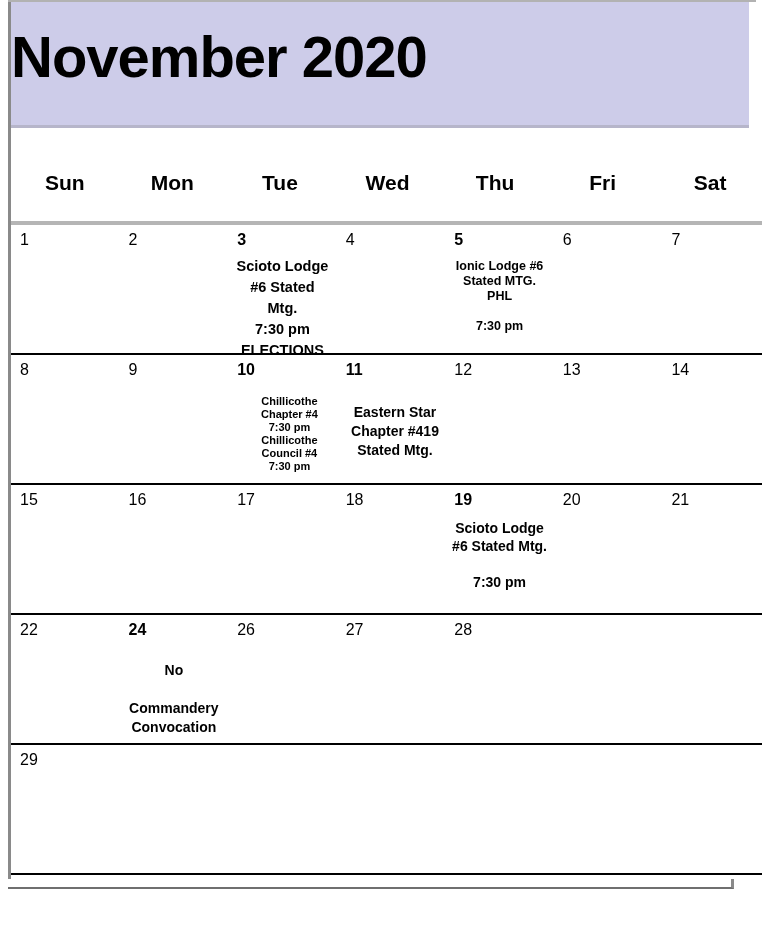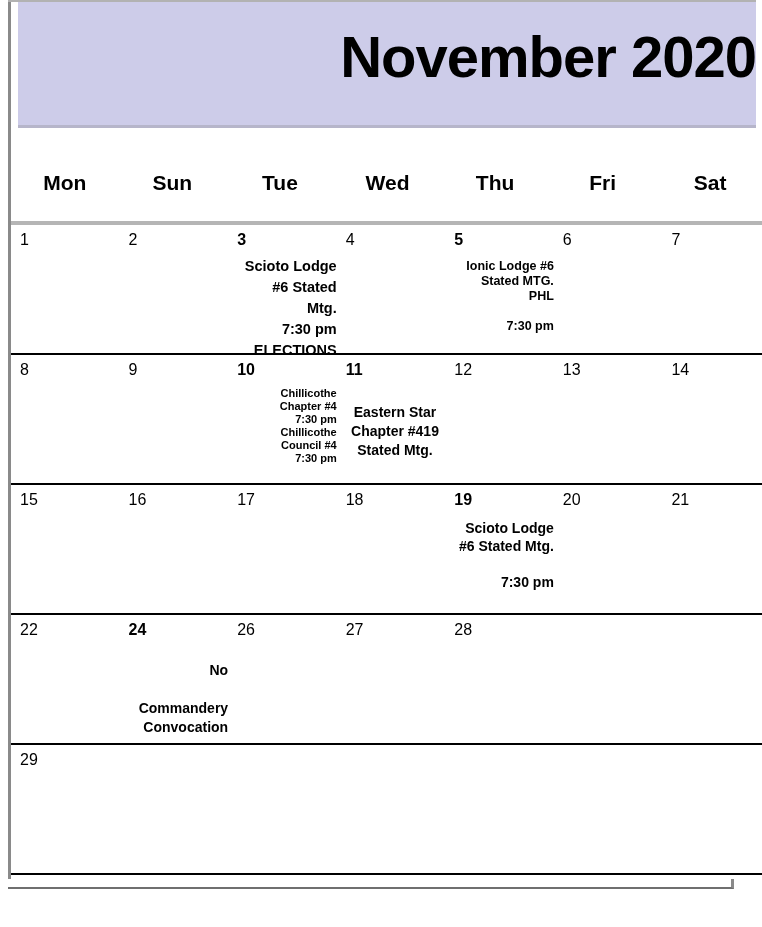--- a/index.html
+++ b/index.html
@@ -10,23 +10,23 @@
     position:relative;
     font-family:"Liberation Sans", sans-serif;
     color:#000;
   }
   
   .frame-left{position:absolute;left:8px;top:0;width:3px;height:889px;background:#8a8a8a;}
   .frame-top{position:absolute;left:8px;top:0;width:748px;height:2px;background:#b2b2b2;}
 
   
   .banner{
-    position:absolute;left:18px;top:2px;width:738px;height:123px;
+    position:absolute;left:11px;top:2px;width:738px;height:123px;
     border-bottom:3px solid #b6b5ca;
-    display:flex;align-items:center;justify-content:flex-end;
+    display:flex;align-items:center;justify-content:flex-start;
   }
   .banner-title{
     font-size:58px;font-weight:bold;letter-spacing:-1px;
     margin-top:-14px;
   }
 
   
   .dow-row{
     position:absolute;left:11px;top:128px;width:753px;height:93px;
     display:grid;grid-template-columns:repeat(7,1fr);
@@ -44,25 +44,25 @@
     height:128px;border-bottom:2px solid #000;
   }
   .cell{overflow:hidden;}
   .num{
     font-size:16px;font-weight:400;
     padding:6px 0 0 9px;line-height:18px;
   }
   .num.b{font-weight:bold;}
 
   .ev{
-    font-weight:bold;white-space:pre-line;text-align:right;
+    font-weight:bold;white-space:pre-line;text-align:center;
   }
   .ev3 {font-size:14.5px;line-height:21px;margin-top:7px;}
   .ev5 {font-size:12.5px;line-height:15px;margin-top:10px;}
-  .ev10{font-size:11px;  line-height:13px;margin-top:8px;padding-left:14px;}
+  .ev10{font-size:11px;  line-height:13px;margin-top:16px;padding-left:14px;}
   .ev11{font-size:14px;  line-height:19px;margin-top:24px;text-align:center;padding-left:8px;}
   .ev19{font-size:14px;  line-height:18px;margin-top:10px;}
   .ev24{font-size:14px;  line-height:19px;margin-top:22px;}
 
   
   .footer-bar{
     position:absolute;left:8px;top:879px;width:723px;height:8px;
     background:#ffffff;
     border-right:3px solid #8a8a8a;
     border-bottom:2px solid #6f6f6f;
@@ -72,22 +72,22 @@
 <body>
 
 <div class="frame-left" style="background: rgb(138, 138, 138);"></div>
 <div class="frame-top"></div>
 
 <div class="banner" style="background: rgb(205, 204, 233);">
   <div class="banner-title">November 2020</div>
 </div>
 
 <div class="dow-row" style="border-bottom-color: rgb(181, 181, 181);">
+  <div class="dow">Sun</div>
   <div class="dow">Mon</div>
-  <div class="dow">Sun</div>
   <div class="dow">Tue</div>
   <div class="dow">Wed</div>
   <div class="dow">Thu</div>
   <div class="dow">Fri</div>
   <div class="dow">Sat</div>
 </div>
 
 <div class="weeks">
 
   <div class="week" style="border-bottom-color: rgb(0, 0, 0);">

